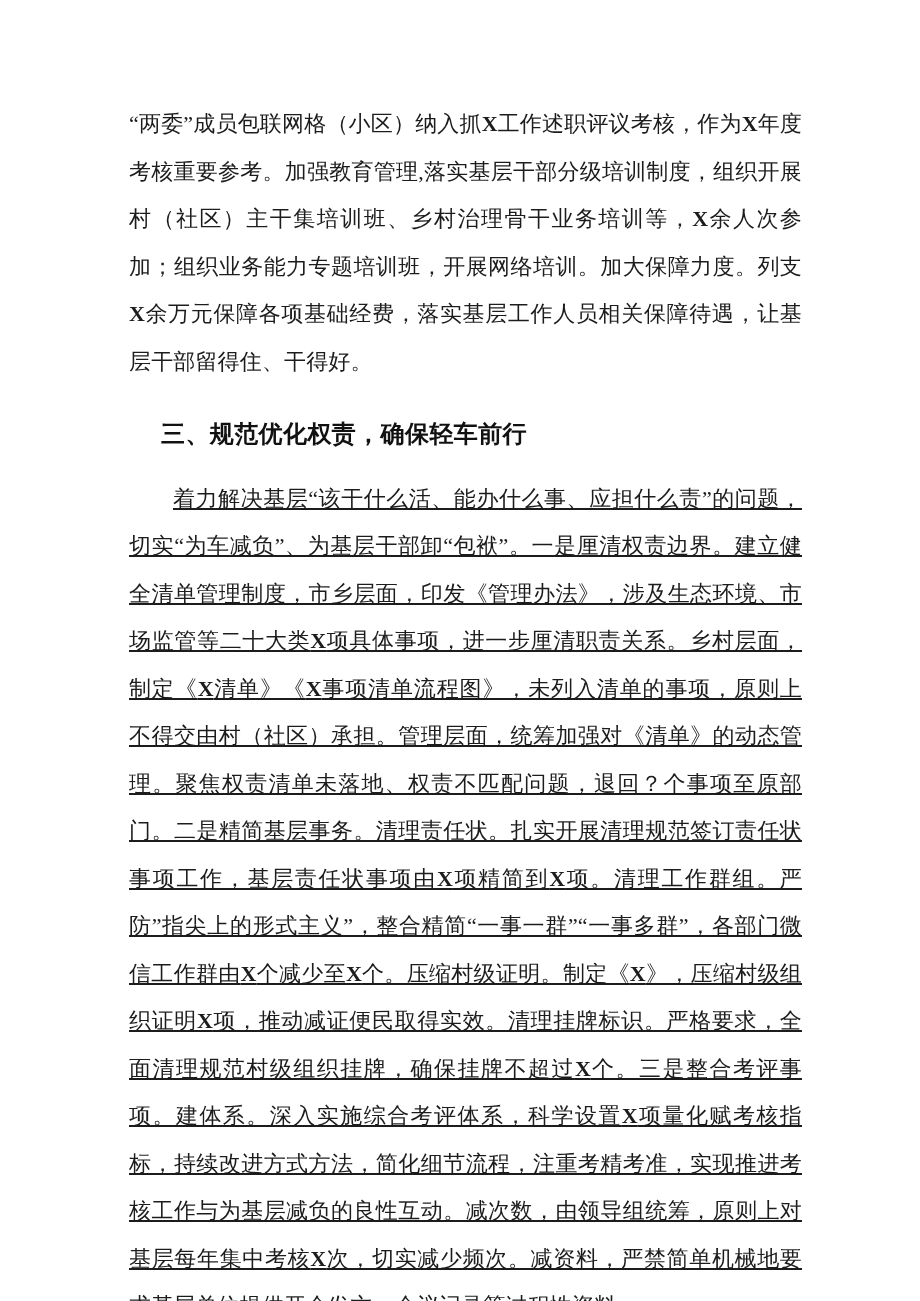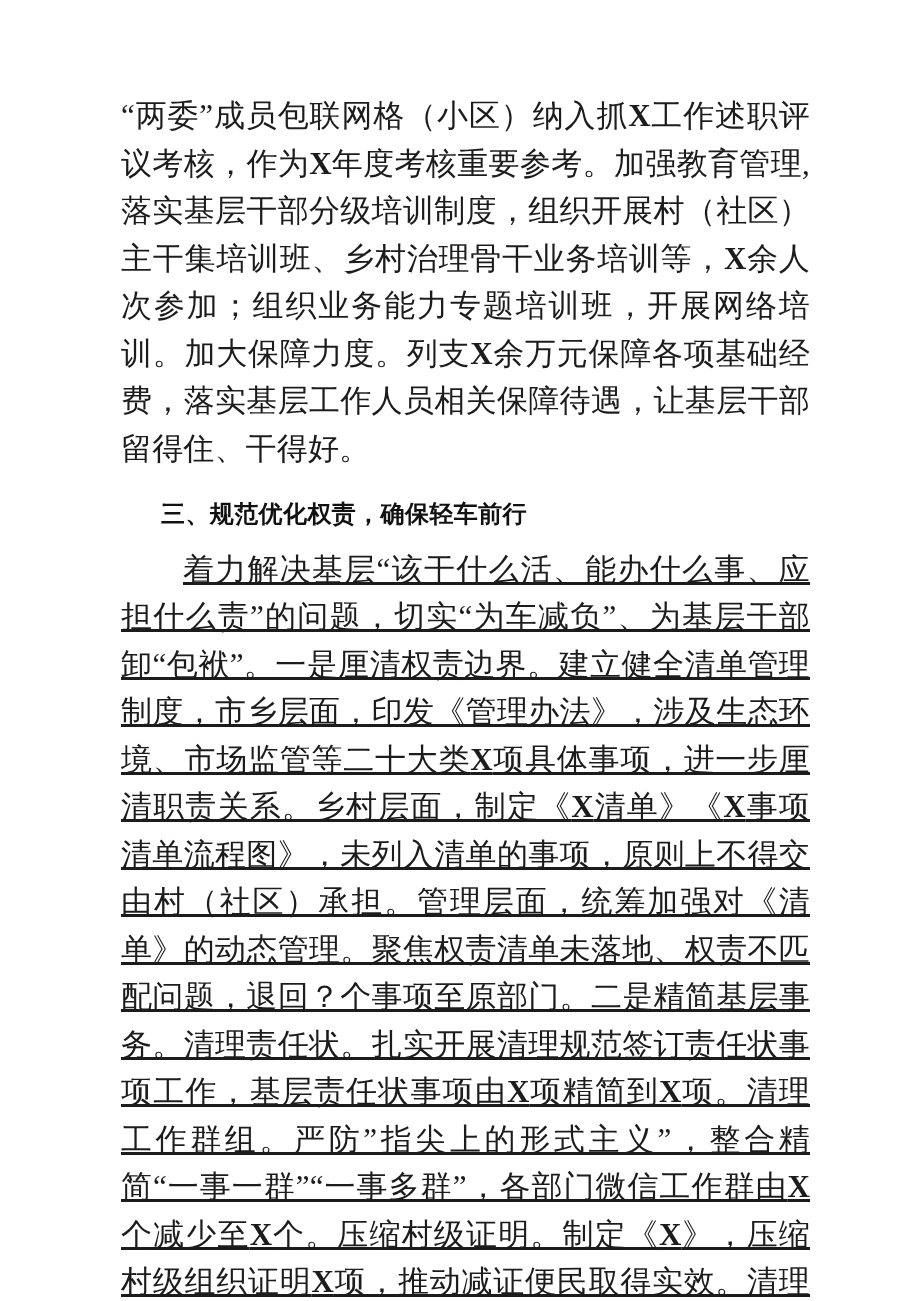--- a/index.html
+++ b/index.html
@@ -26,45 +26,45 @@
     padding: 84px 102px 0 113px;
   }
 
   .doc-body {
     position: relative;
   }
 
   
   .para {
     font-family: "Liberation Serif", "DejaVu Serif", serif;
-    font-size: 31px;
+    font-size: 22px;
     line-height: 47.5px;
     letter-spacing: 0.15px;
     text-align: justify;
     text-justify: inter-character;
     text-align-last: left;
     color: #1c1c1c;
-    margin: 8px;
+    margin: 16px;
     word-break: break-all;
   }
 
   .para.indent {
     text-indent: 2em;
     text-decoration: underline;
   }
 
   .para .ph {
     font-family: "Liberation Serif", "DejaVu Serif", serif;
     font-weight: bold;
     letter-spacing: 0;
   }
 
   
   .section-heading {
-    font-family: Liberation Sans, sans-serif;
+    font-family: Liberation Serif, serif;
     font-size: 24px;
     font-weight: bold;
     line-height: 47.5px;
     color: #111111;
     margin: 0;
     padding-left: 2em;
     letter-spacing: 0.4px;
   }
 
   .spacer-sm { height: 10px; }

